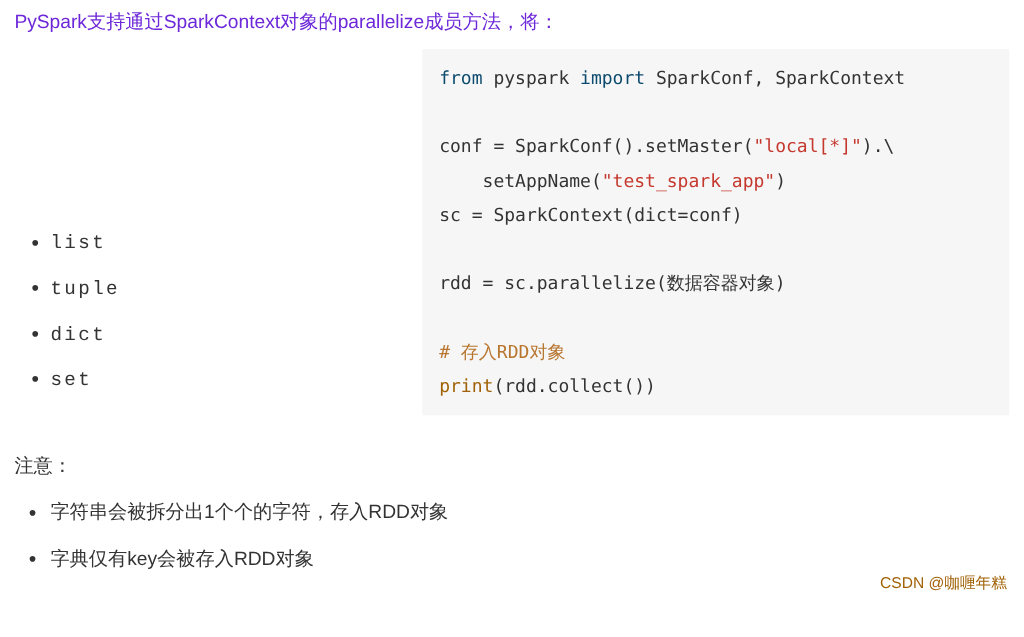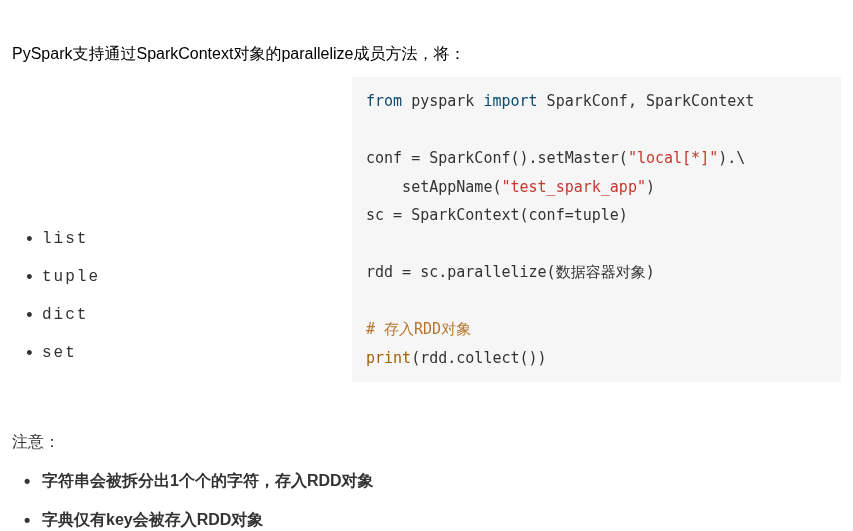--- a/index.html
+++ b/index.html
@@ -12,22 +12,21 @@
       font-size: 16px;
       color: #333;
       padding: 8px 12px;
       width: 853px;
       background: #fff;
       position: relative;
     }
     .intro {
       margin-bottom: 12px;
       font-size: 16px;
-      color: #000000;
-      margin-top: 36px;
+      color: #6d28d9;
     }
     .two-col {
       display: flex;
       gap: 20px;
       align-items: flex-end;
     }
     .left-col {
       width: 320px;
       flex-shrink: 0;
     }
@@ -65,28 +64,27 @@
       font-size: 15px;
       line-height: 1.9;
       white-space: pre;
       color: #333;
     }
     .kw { color: #0c4a6e; }
     .str { color: #c5382d; }
     .cmt { color: #b8752e; }
     .fn { color: #a16207; }
     .note-title {
-      margin-top: 50px;
+      margin-top: 32px;
       margin-bottom: 12px;
       font-size: 16px;
     }
     ul.note-list {
       list-style: none;
       padding-left: 12px;
-      font-weight: bold;
     }
     ul.note-list li {
       position: relative;
       padding-left: 18px;
       margin: 18px 0;
       font-size: 16px;
     }
     ul.note-list li::before {
       content: "•";
       position: absolute;
@@ -115,21 +113,21 @@
       <li>dict</li>
       <li>set</li>
     </ul>
   </div>
 
   <div class="right-col">
     <div class="code-block"><span class="kw">from</span><span> pyspark </span><span class="kw">import</span><span> SparkConf, SparkContext</span>
 
 <span>conf = SparkConf().setMaster(</span><span class="str">"local[*]"</span><span>).\</span>
 <span>    setAppName(</span><span class="str">"test_spark_app"</span><span>)</span>
-<span>sc = SparkContext(conf=tuple)</span>
+<span>sc = SparkContext(dict=conf)</span>
 
 <span>rdd = sc.parallelize(数据容器对象)</span>
 
 <span class="cmt"># 存入RDD对象</span>
 <span class="fn">print</span><span>(rdd.collect())</span></div>
   </div>
 </div>
 
 <p class="note-title">注意：</p>
 <ul class="note-list">

